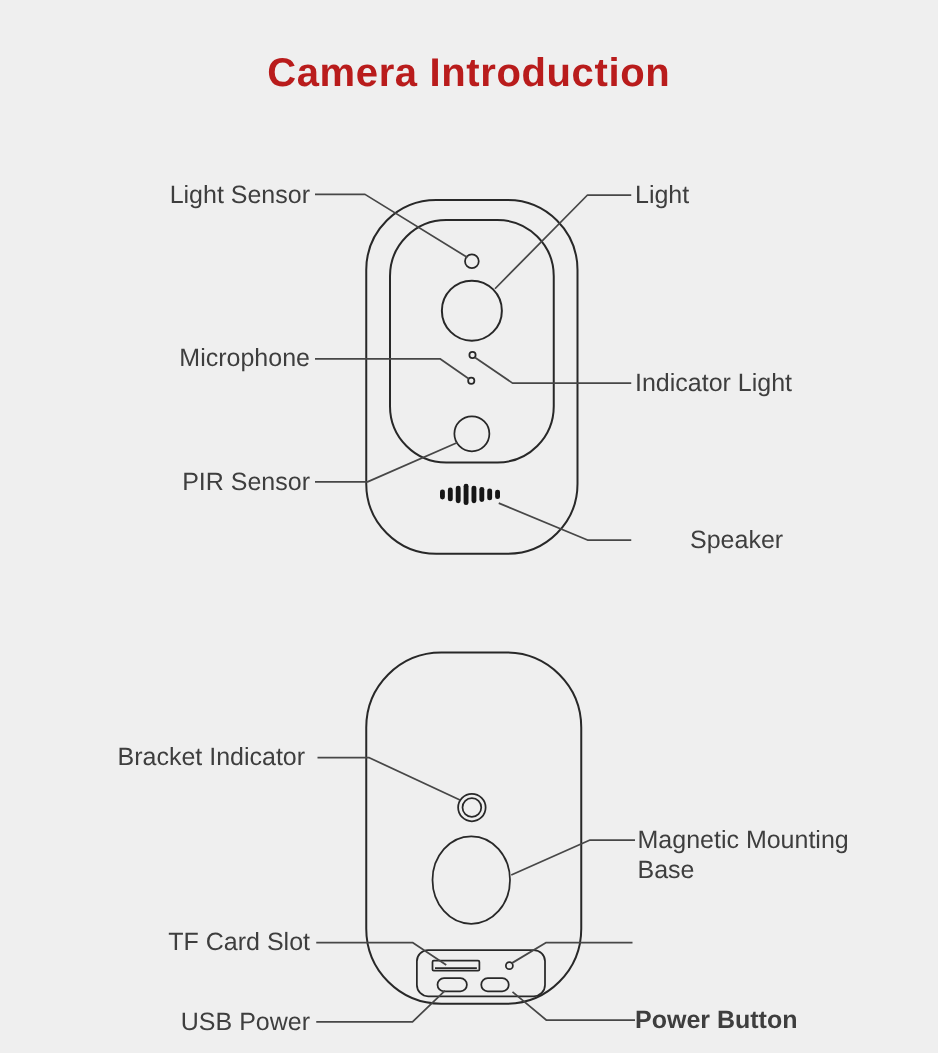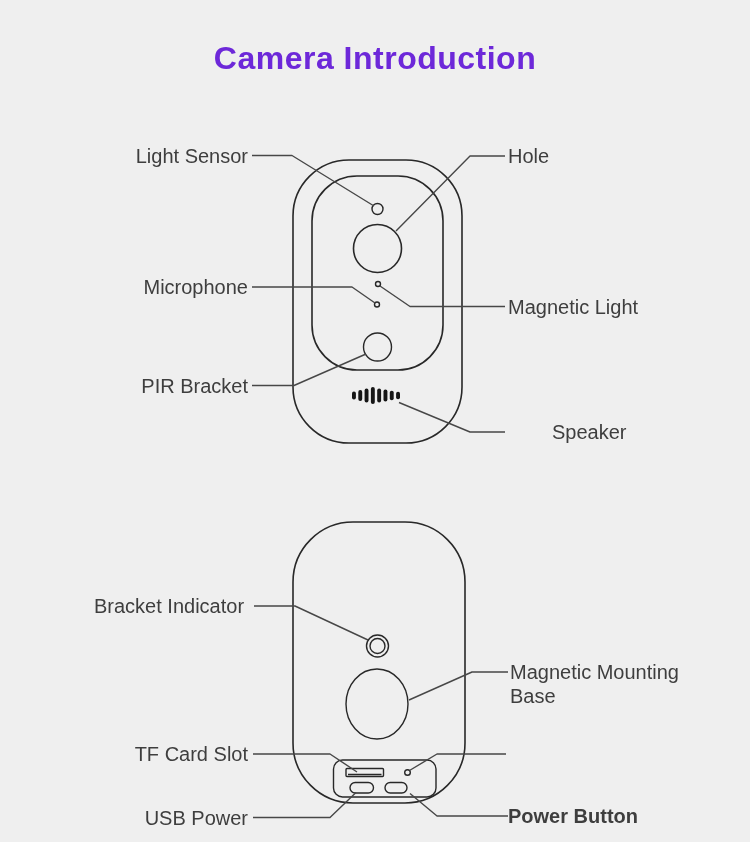--- a/index.html
+++ b/index.html
@@ -14,21 +14,21 @@
     width: 750px; height: 842px;
     background: #efefef;
   }
   .title {
     position: absolute;
     left: 0; right: 0; top: 40px;
     text-align: center;
     font-size: 32px;
     font-weight: bold;
     letter-spacing: 0.5px;
-    color: #6d28d9;
+    color: #b91c1c;
   }
   svg.diagram {
     position: absolute;
     left: 0; top: 0;
   }
   .lbl {
     position: absolute;
     font-size: 20px;
     line-height: 24px;
     color: #3e3e3e;
@@ -92,24 +92,24 @@
       <polyline class="leader" points="254,606 295,606 368,640"></polyline>
       <polyline class="leader" points="508,672 472,672 409,700"></polyline>
       <polyline class="leader" points="253,754 330,754 357,772"></polyline>
       <polyline class="leader" points="506,754 437,754 409.5,770.5"></polyline>
       <polyline class="leader" points="253,817.5 330,817.5 356,792.5"></polyline>
       <polyline class="leader" points="508,816 437,816 410,793.5"></polyline>
     </g>
   </svg>
 
   <div class="lbl left" style="top:144px;">Light Sensor</div>
-  <div class="lbl right" style="top:144px;">Hole</div>
+  <div class="lbl right" style="top:144px;">Light</div>
   <div class="lbl left" style="top:275px;">Microphone</div>
-  <div class="lbl right" style="top:295px;">Magnetic Light</div>
-  <div class="lbl left" style="top:374px;">PIR Bracket</div>
+  <div class="lbl right" style="top:295px;">Indicator Light</div>
+  <div class="lbl left" style="top:374px;">PIR Sensor</div>
   <div class="lbl right" style="top:420px;margin-left:44px;">Speaker</div>
 
   <div class="lbl wrap" style="left:94px; top:594px;">
     <div>Bracket Indicator</div>
   </div>
   <div class="lbl wrap" style="left:510px; top:660px;">
     <div>Magnetic Mounting</div>
     <div>Base</div>
   </div>
   <div class="lbl left" style="top:742px;">TF Card Slot</div>

